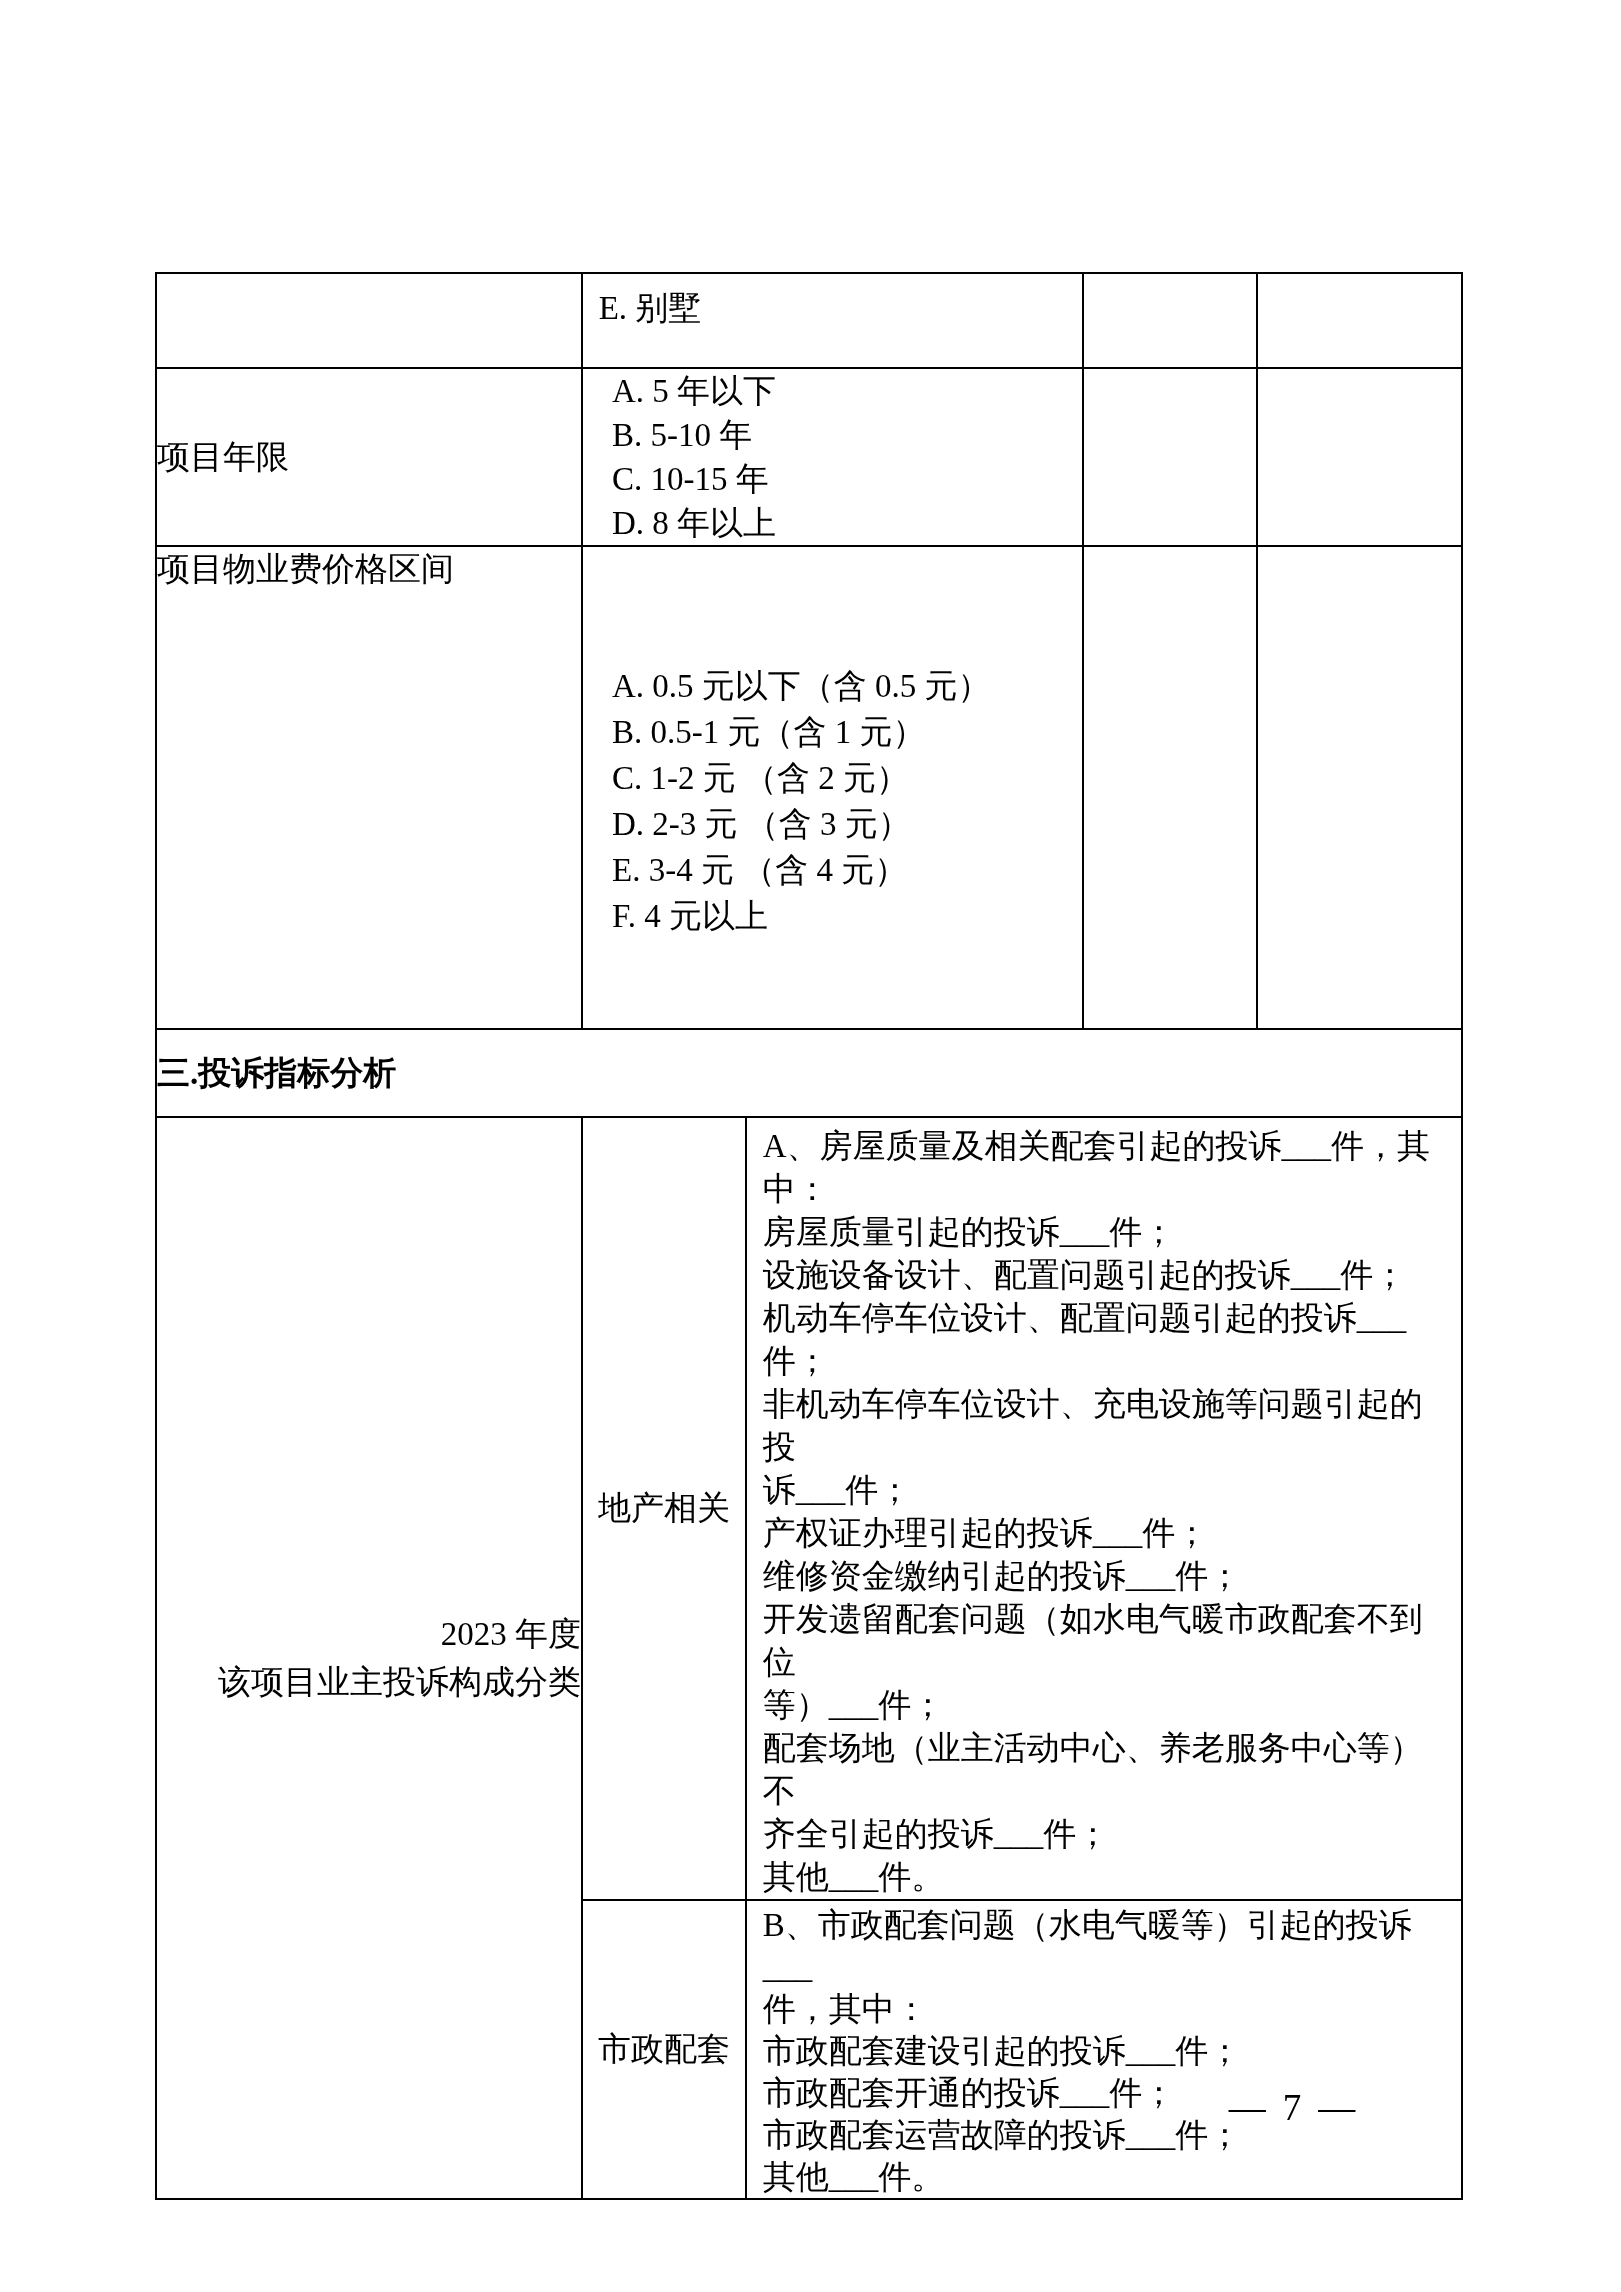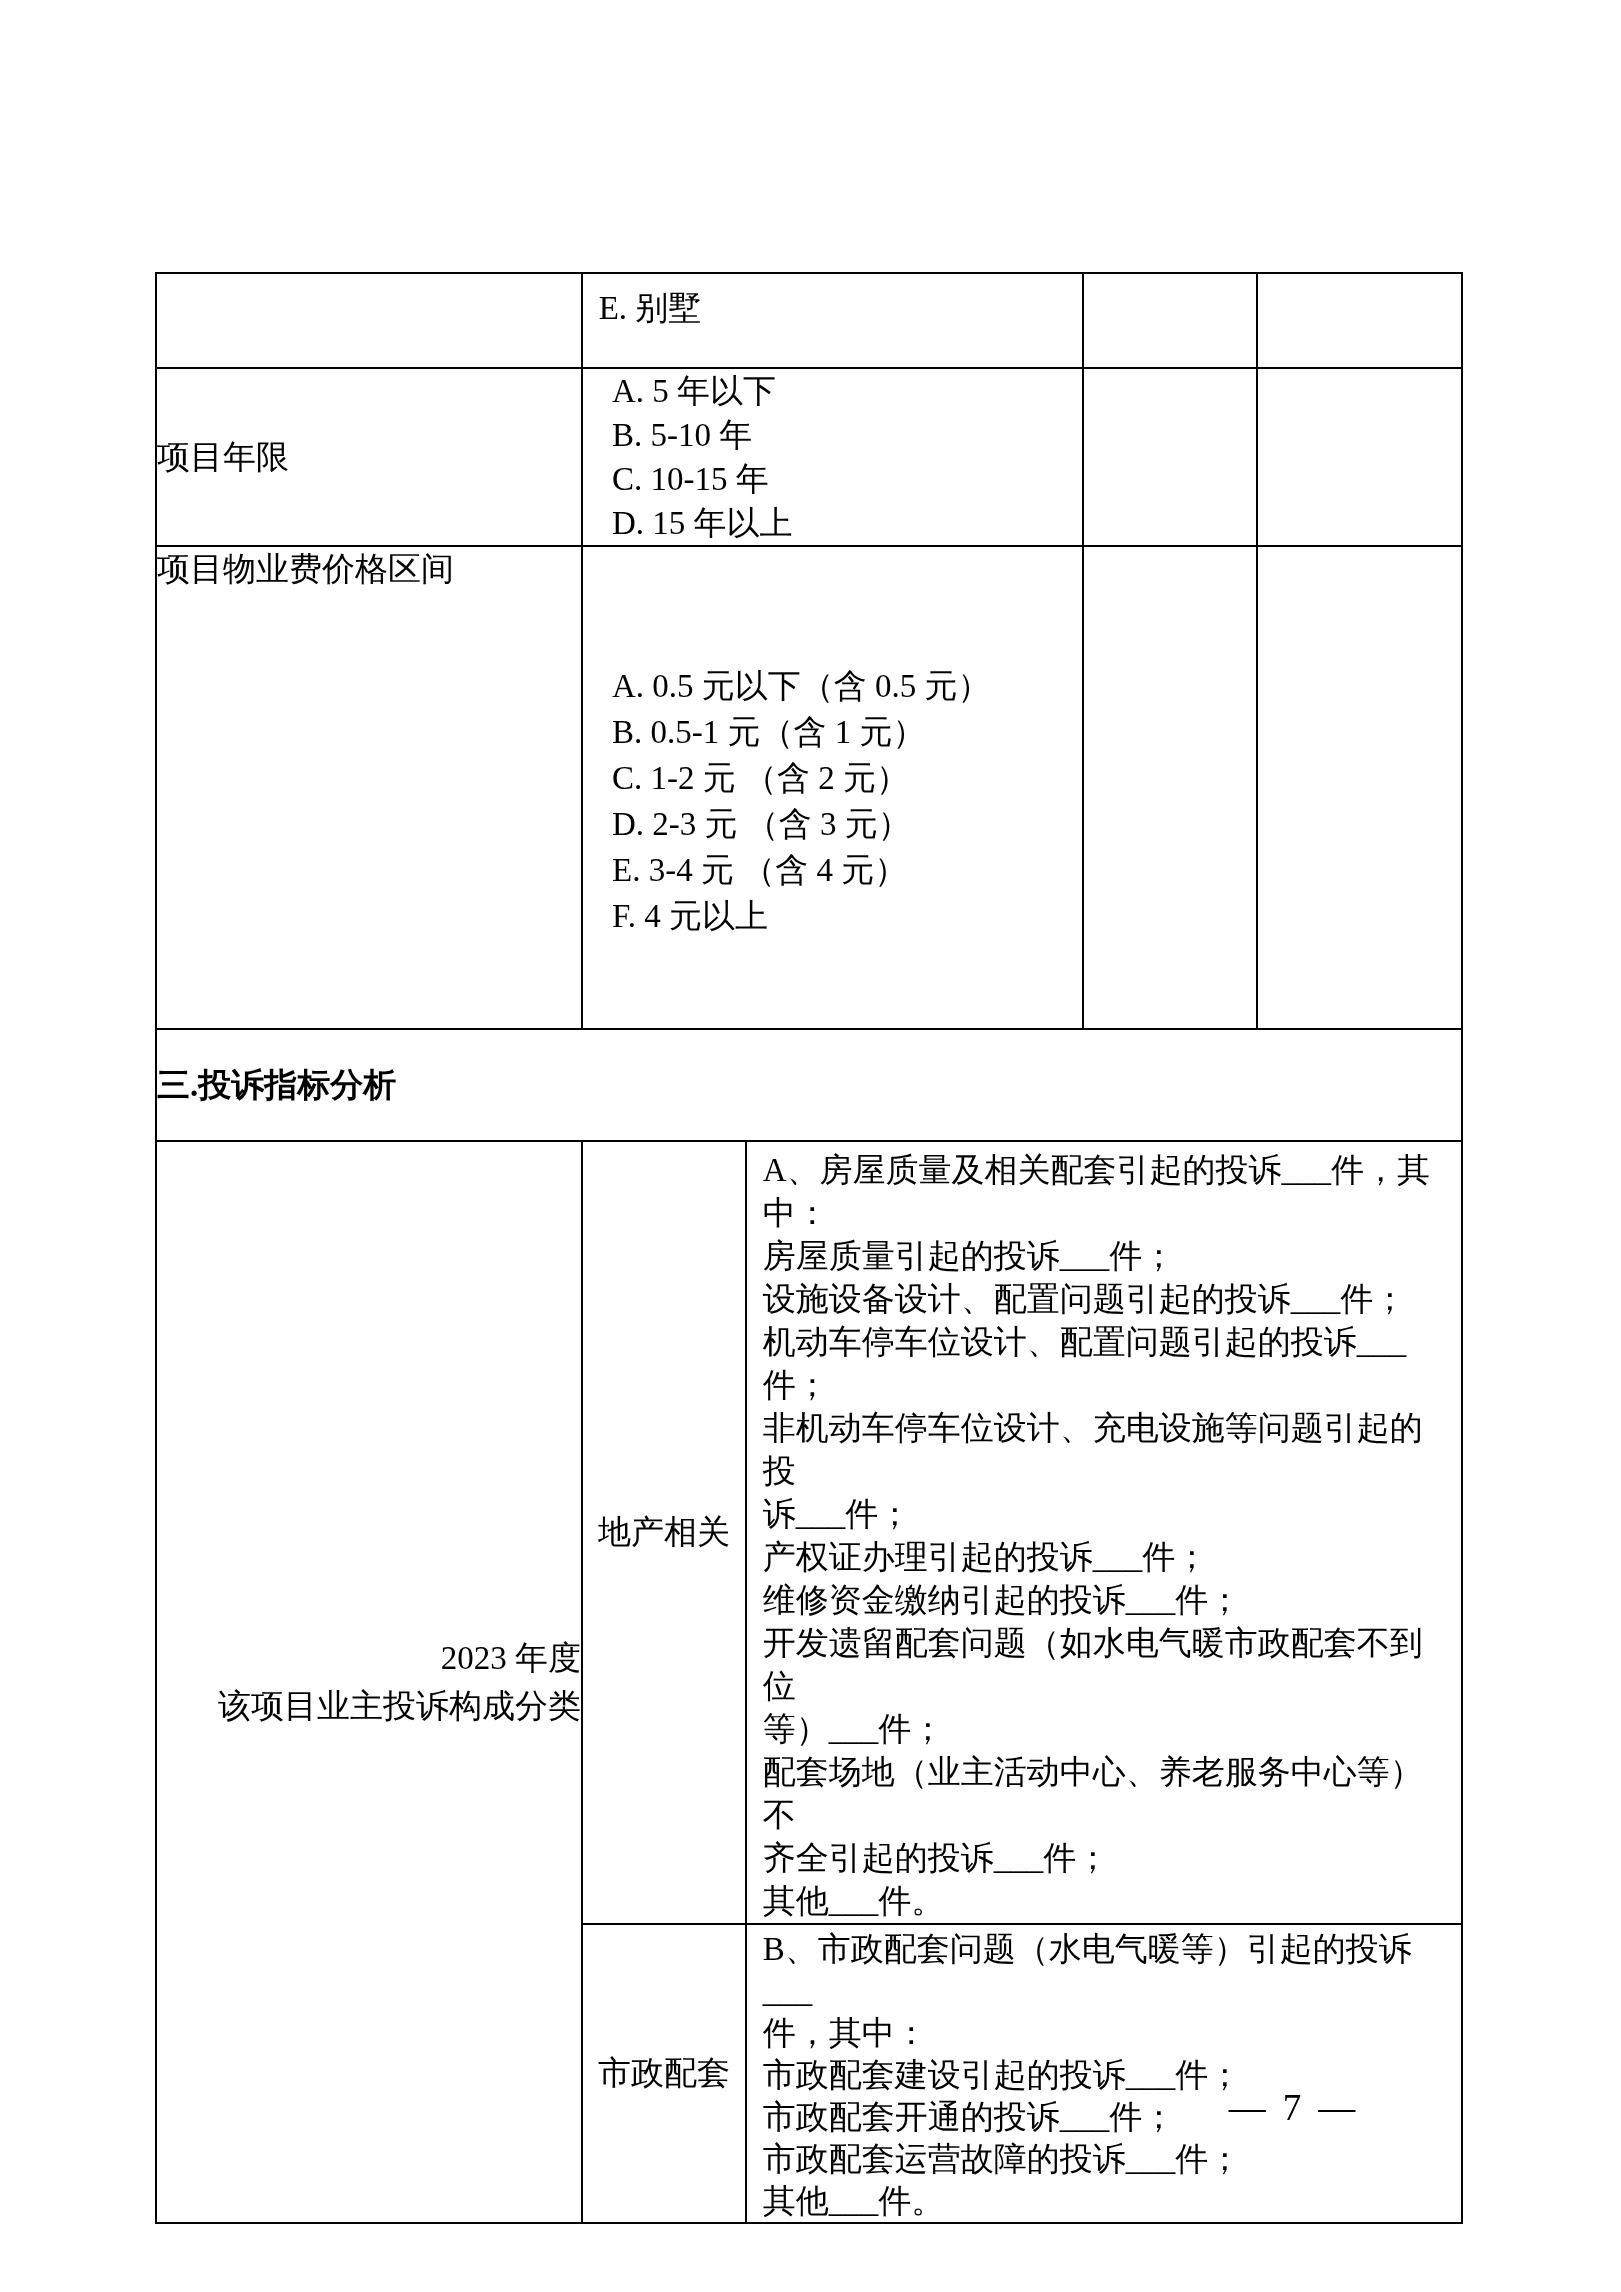--- a/index.html
+++ b/index.html
@@ -123,21 +123,21 @@
         <td></td>
       </tr>
 
       <tr style="height:173px">
         <td class="cell-label">项目年限</td>
         <td colspan="2" class="cell-options">
           <div class="options-list">
             <div>A. 5 年以下</div>
             <div>B. 5-10 年</div>
             <div>C. 10-15 年</div>
-            <div>D. 15 年以上</div>
+            <div>D. 8 年以上</div>
           </div>
         </td>
         <td></td>
         <td></td>
       </tr>
 
       <tr style="height:483px">
         <td class="cell-label-top">项目物业费价格区间</td>
         <td colspan="2" class="cell-options-top">
           <div class="options-list-fee">
@@ -146,21 +146,21 @@
             <div>C. 1-2 元 （含 2 元）</div>
             <div>D. 2-3 元 （含 3 元）</div>
             <div>E. 3-4 元 （含 4 元）</div>
             <div>F. 4 元以上</div>
           </div>
         </td>
         <td></td>
         <td></td>
       </tr>
 
-      <tr style="height:112px">
+      <tr style="height:88px">
         <td colspan="5" class="cell-section">三.投诉指标分析</td>
       </tr>
 
       <tr style="height:570px">
         <td rowspan="2" class="cell-center">
           <div class="header-left-lines">
             <div>2023 年度</div>
             <div>该项目业主投诉构成分类</div>
           </div>
         </td>

